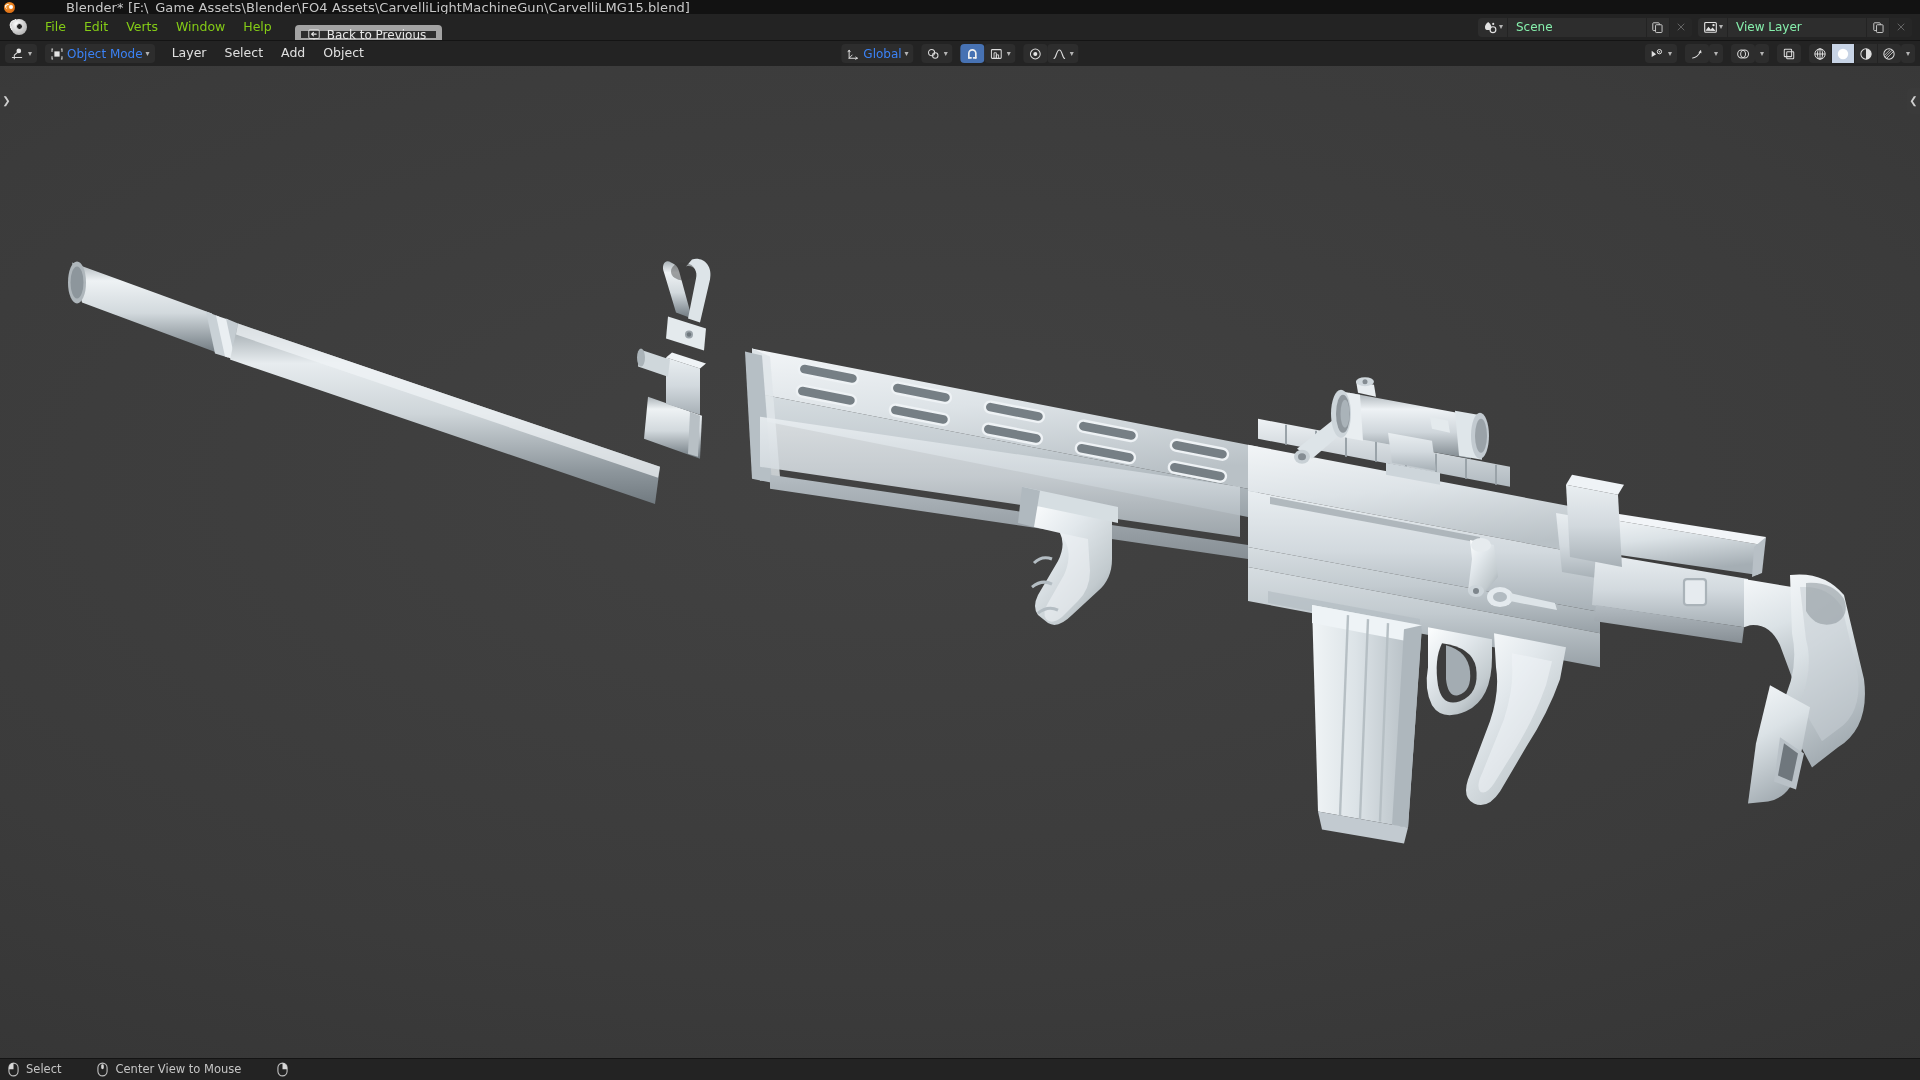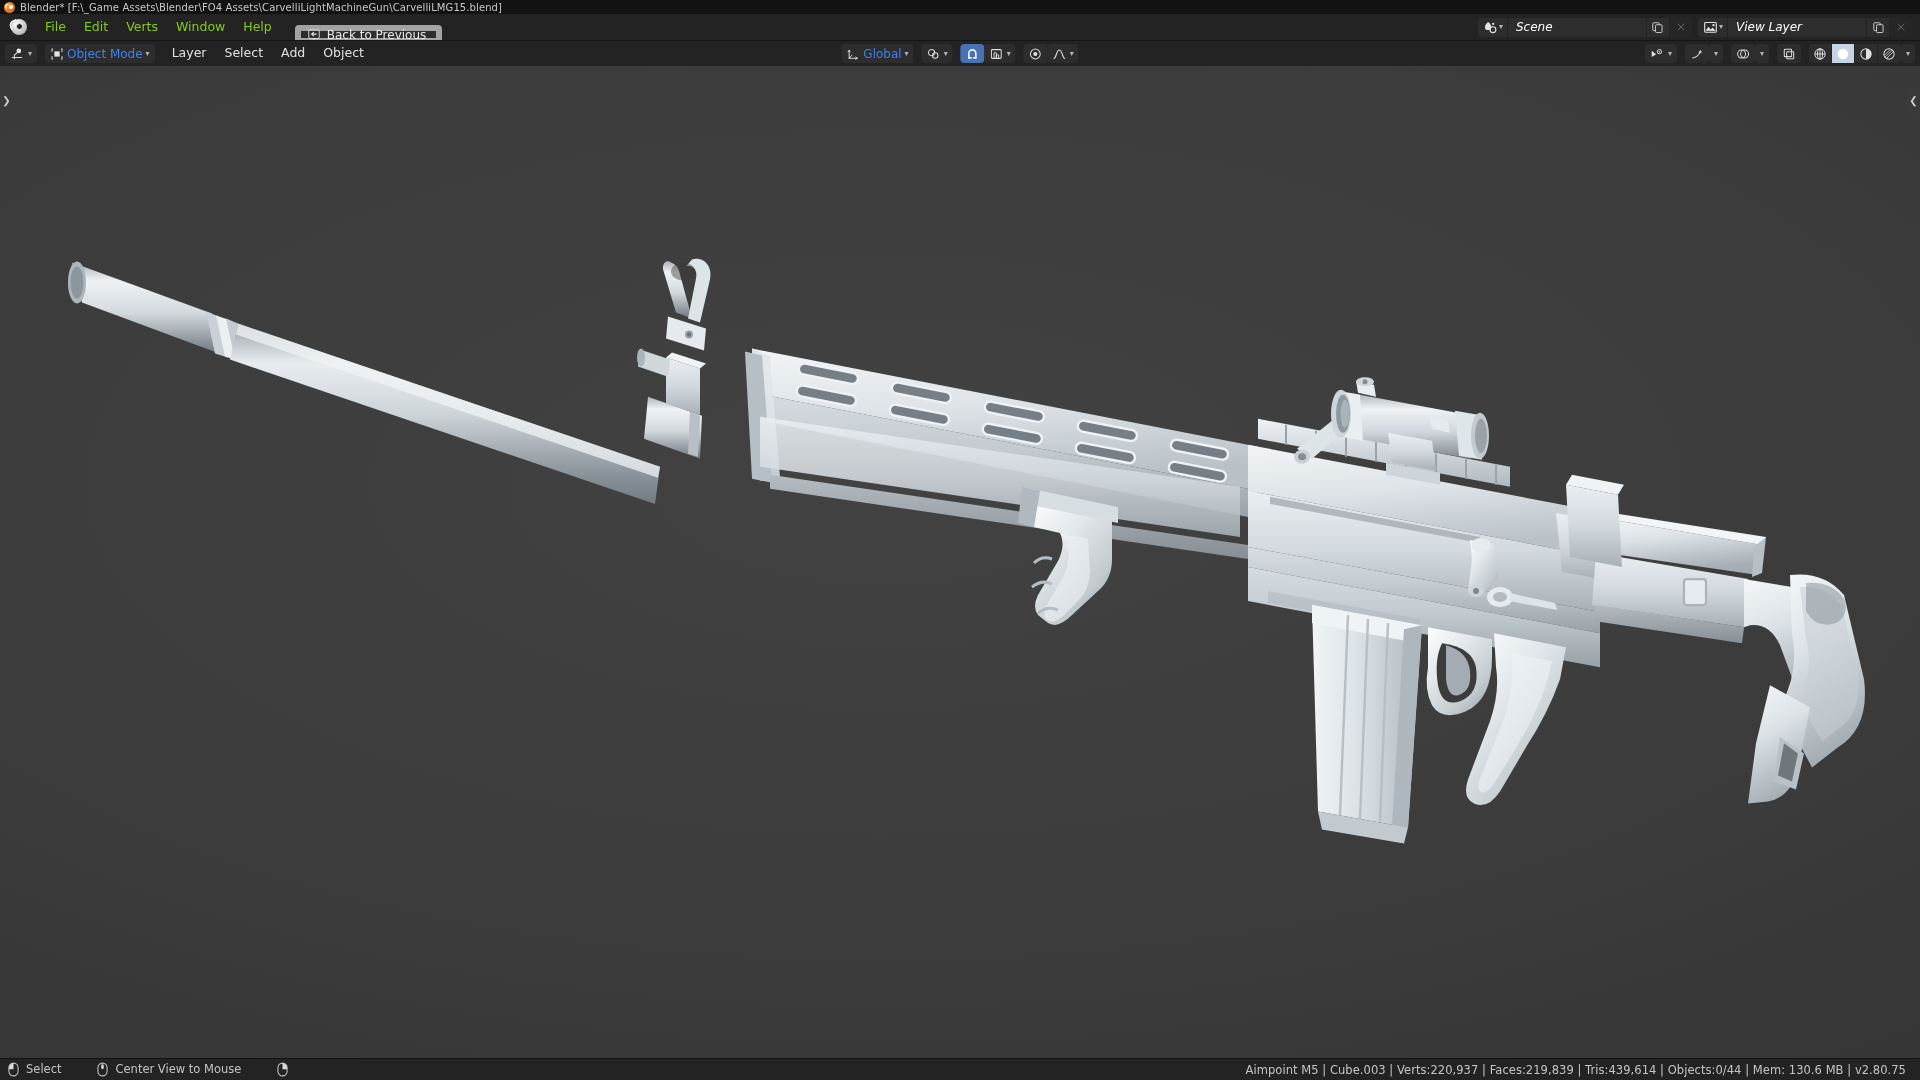--- a/index.html
+++ b/index.html
@@ -24,21 +24,21 @@
   }
   .title-logo .dot {
     position: absolute; left: 4.5px; top: 3px; width: 4.2px; height: 4.2px;
     border-radius: 50%; background: #fff;
   }
   .title-logo .tail {
     position: absolute; left: 0.5px; top: 2.5px; width: 5px; height: 5px;
     border-top: 1.6px solid #fff; border-left: 1.6px solid #fff;
     border-radius: 60% 0 0 0; transform: rotate(-18deg);
   }
-  .title-text { font-size: 10px; color: #c8c8c8; letter-spacing: 0.1px; white-space: nowrap; }
+  .title-text { font-size: 13px; color: #c8c8c8; letter-spacing: 0.1px; white-space: nowrap; margin-left: 46px; }
 
   
   .topbar {
     height: 26px; background: #232323; display: flex; align-items: center;
     flex: 0 0 26px; padding: 0 4px; position: relative;
   }
   .blender-icon { width: 22px; height: 22px; position: relative; flex: 0 0 22px; margin: 0 6px 0 4px; }
   .blender-icon .ring {
     position: absolute; left: 3px; top: 3px; width: 16px; height: 16px; border-radius: 50%;
     background: radial-gradient(circle at 36% 32%, #fff 0%, #d6d6d6 42%, #9b9b9b 100%);
@@ -66,21 +66,21 @@
   .icon-back { width: 14px; height: 14px; flex: 0 0 14px; }
 
   .topbar-right { margin-left: auto; display: flex; align-items: center; gap: 0; padding-right: 4px; }
   .field-group { display: flex; align-items: center; height: 19px; margin-left: 6px; }
   .fg-icon-btn {
     display: flex; align-items: center; gap: 1px; background: #2d2d2d;
     border-radius: 4px 0 0 4px; height: 19px; padding: 0 4px 0 5px; cursor: default;
   }
   .fg-text {
     background: #2d2d2d; height: 19px; min-width: 138px; display: flex; align-items: center;
-    padding: 0 8px; font-size: 12px; color: #ffffff; margin-left: 1px; cursor: text; font-style: italic;
+    padding: 0 8px; font-size: 12px; color: #86efac; margin-left: 1px; cursor: text;
   }
   .fg-btn {
     background: #2d2d2d; height: 19px; width: 22px; display: flex; align-items: center;
     justify-content: center; margin-left: 1px; cursor: default;
   }
   .fg-btn.last { border-radius: 0 4px 4px 0; }
   .fg-btn.dim { opacity: 0.38; }
   .caret { font-size: 8px; color: #b4b4b4; line-height: 1; }
 
   
@@ -643,16 +643,15 @@
       </svg>
       <span class="kb-label">Center View to Mouse</span>
     </div>
     <div class="kb-item">
       <svg width="11" height="15" viewBox="0 0 12 16">
         <rect x="1" y="1" width="10" height="14" rx="5" fill="none" stroke="#c0c0c0" stroke-width="1.2"></rect>
         <path d="M11 7.6 V6 A5 5 0 0 0 6 1 V7.6 Z" fill="#d8d8d8"></path>
       </svg>
       <span class="kb-label"></span>
     </div>
-    <div class="stats">Aimpoint M5 | Cube.003 | Verts:220,937 | Faces:219,839 | Tris:439,614 | Objects:0/44 | Mem: 130.6 MB | v2.80.75</div>
   </div>
 
 </div>
 
 </body></html>

